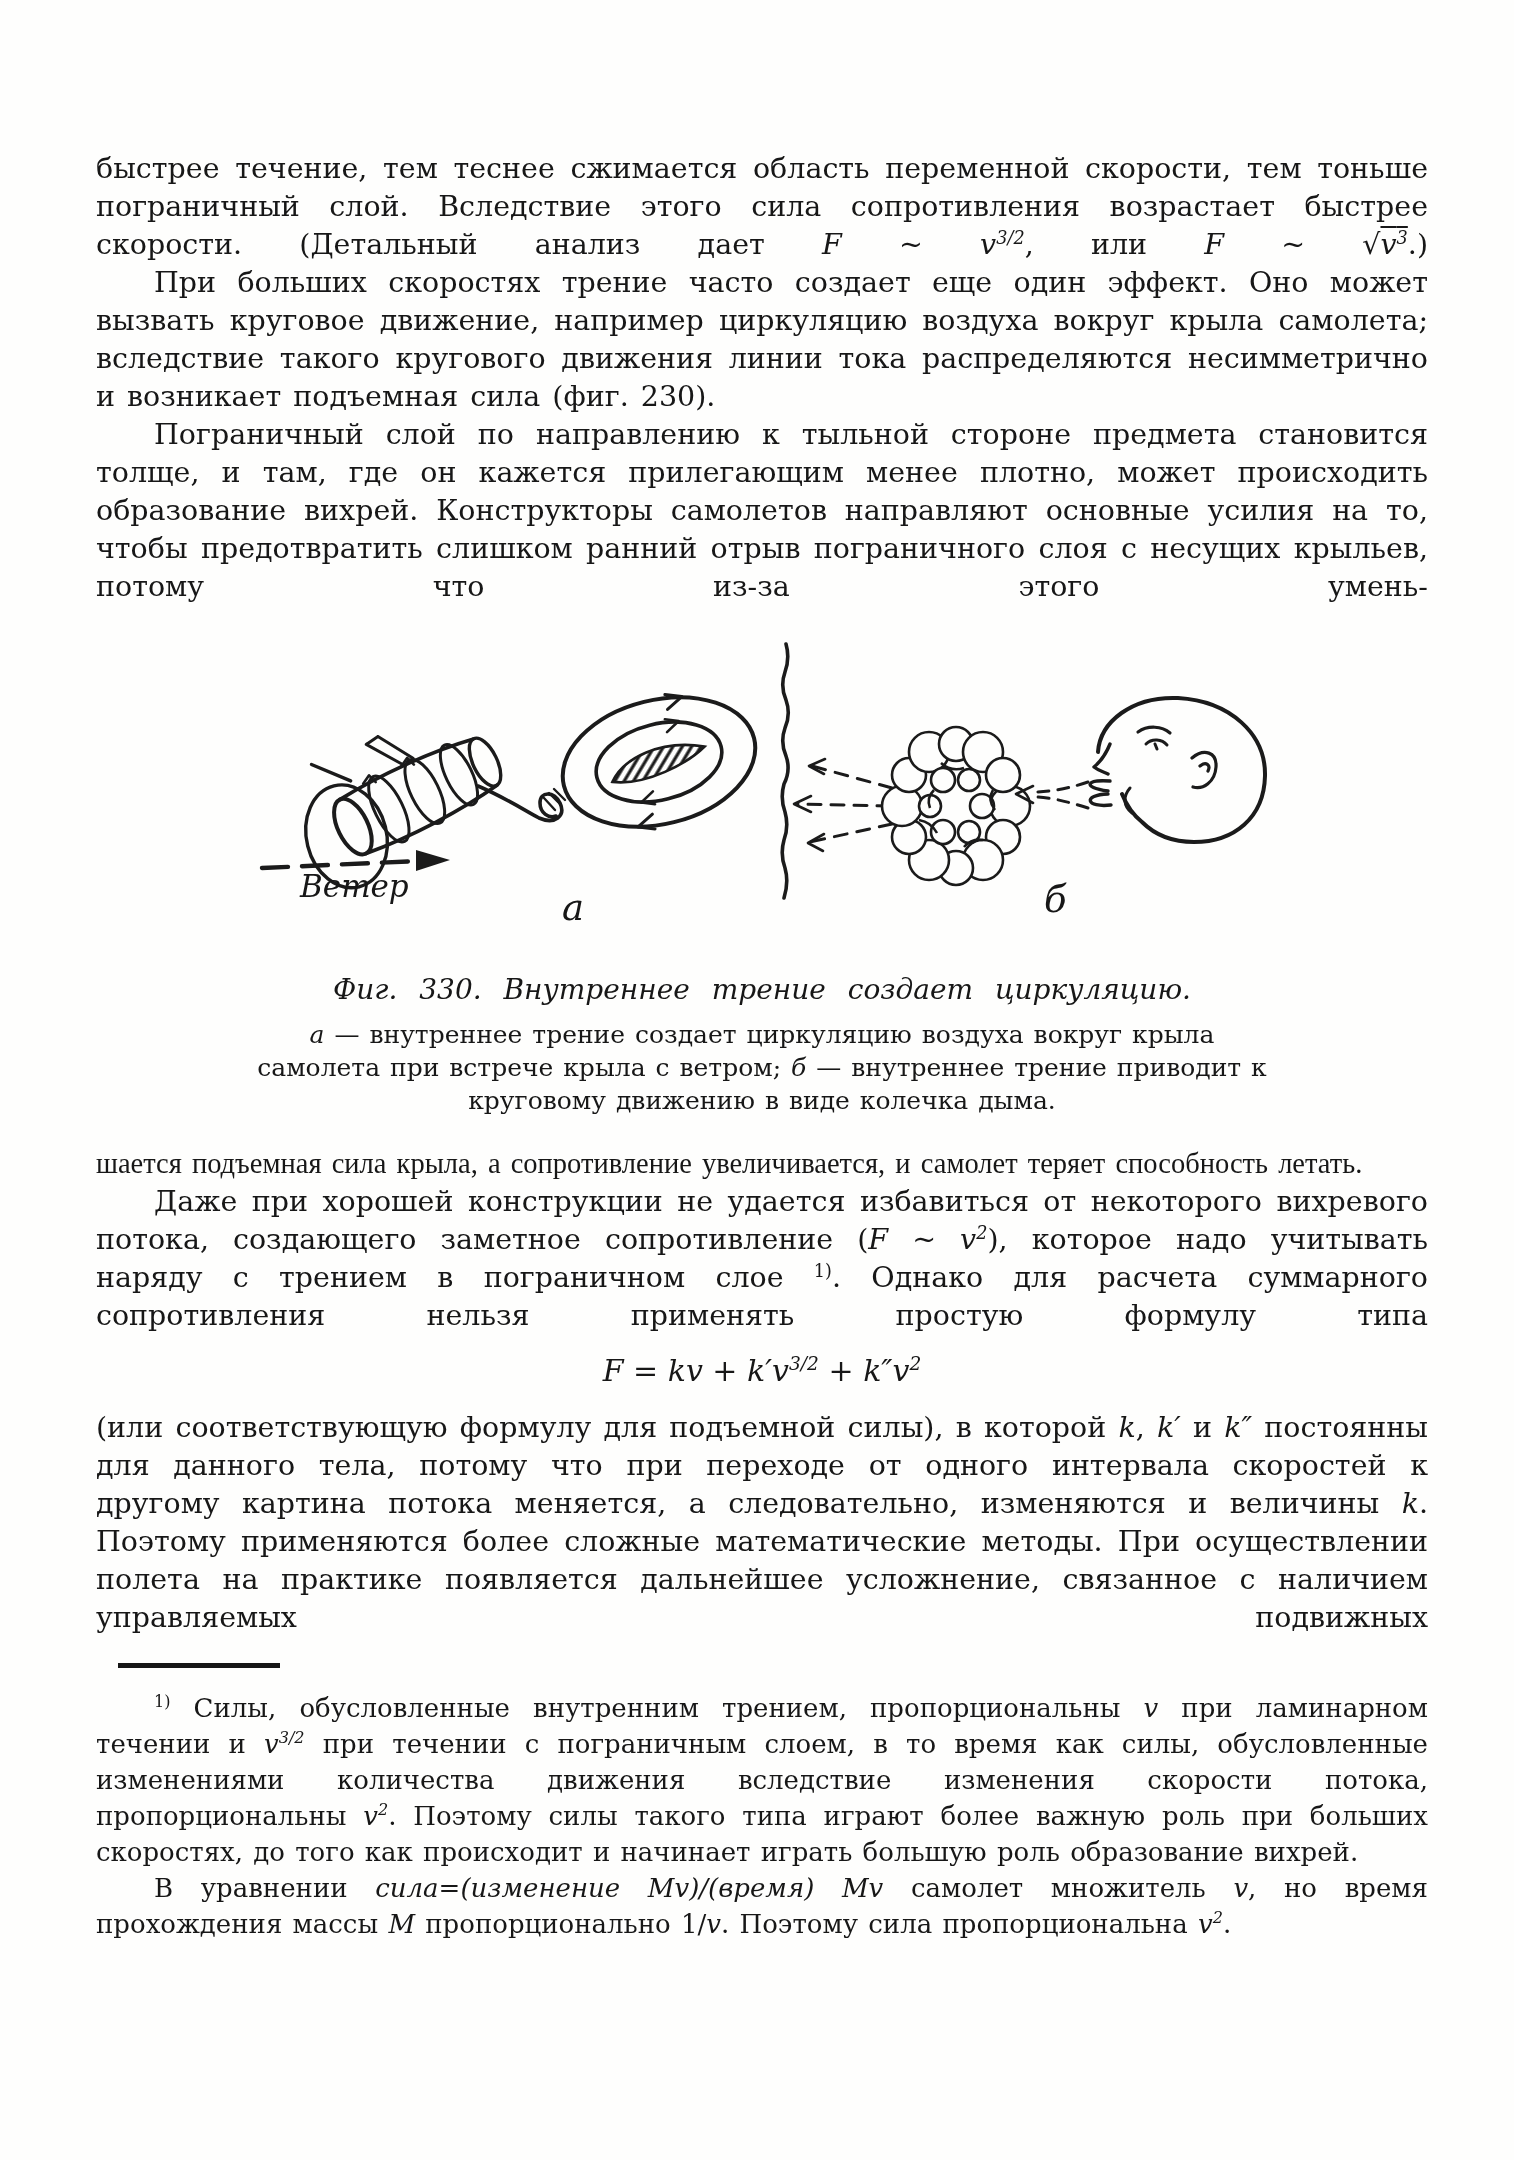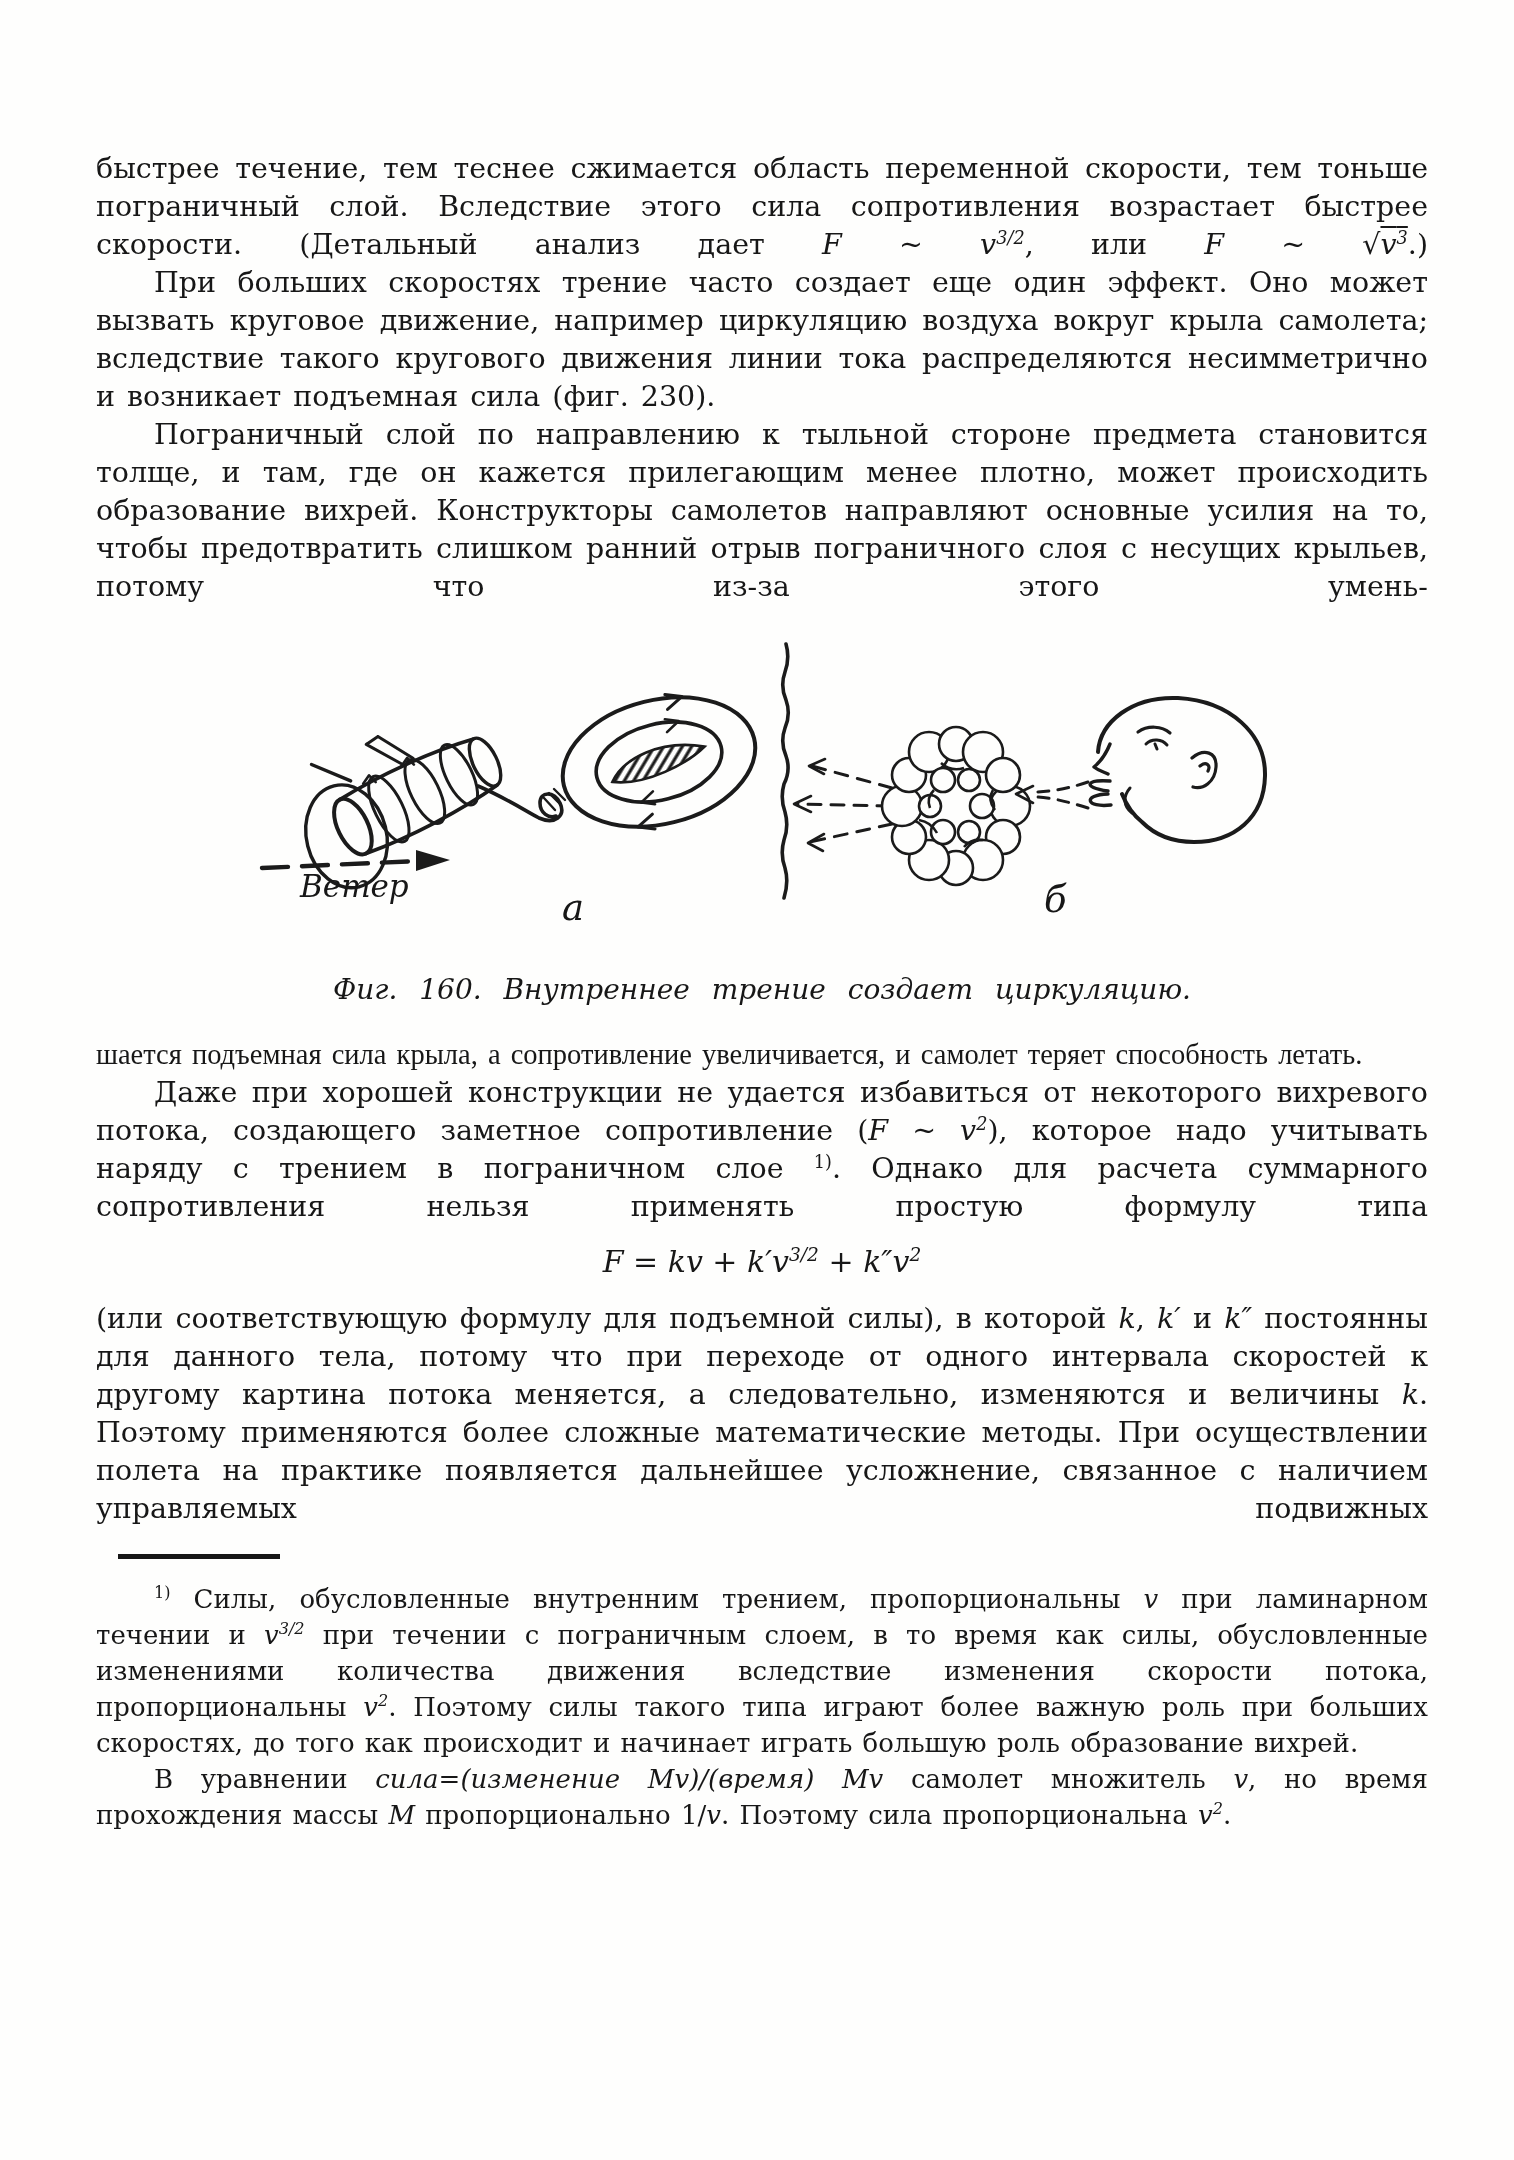--- a/index.html
+++ b/index.html
@@ -161,21 +161,22 @@
         <path class="sk" stroke-width="3" d="M1050,104 C1056,98 1066,99 1071,105 M1059,104 L1061,109"></path>
         <path class="sk" stroke-width="3.2" d="M1096,118 C1108,108 1121,112 1120,127 C1119,142 1107,150 1097,147 M1104,126 C1110,121 1115,125 1112,131"></path>
       </g>
     </svg>
 
     <span class="fig-label wind-label">Ветер</span>
     <span class="fig-label label-a">а</span>
     <span class="fig-label label-b">б</span>
   </div>
 
-  <div class="cap-title">Фиг. 160. Внутреннее трение создает циркуляцию.</div>
+  <div class="cap-title">Фиг. 330. Внутреннее трение создает циркуляцию.</div>
+  <div class="cap-sub"><i>а</i><span> — внутреннее трение создает циркуляцию воздуха вокруг крыла самолета при встрече крыла с ветром; </span><i>б</i><span> — внутреннее трение приводит к круговому движению в виде колечка дыма.</span></div>
 
   <p class="para gap-after-caption">шается подъемная сила крыла, а сопротивление увеличивается, и самолет теряет способность летать.</p>
 
   <p class="para indent jlast"><span>Даже при хорошей конструкции не удается избавиться от некоторого вихревого потока, создающего заметное сопротивление (</span><span class="math"><span>F ~ v</span><sup>2</sup></span><span>), которое надо учитывать наряду с трением в пограничном слое </span><sup>1)</sup><span>. Однако для расчета суммарного сопротивления нельзя применять простую формулу типа</span></p>
 
   <div class="formula"><span>F = kv + k′v</span><sup>3/2</sup><span> + k″v</span><sup>2</sup></div>
 
   <p class="para jlast"><span>(или соответствующую формулу для подъемной силы), в которой </span><i>k</i><span>, </span><i>k′</i><span> и </span><i>k″</i><span> постоянны для данного тела, потому что при переходе от одного интервала скоростей к другому картина потока меняется, а следовательно, изменяются и величины </span><i>k</i><span>. Поэтому применяются более сложные математические методы. При осуществлении полета на практике появляется дальнейшее усложнение, связанное с наличием управляемых подвижных</span></p>
 
   <div class="fnrule"></div>

